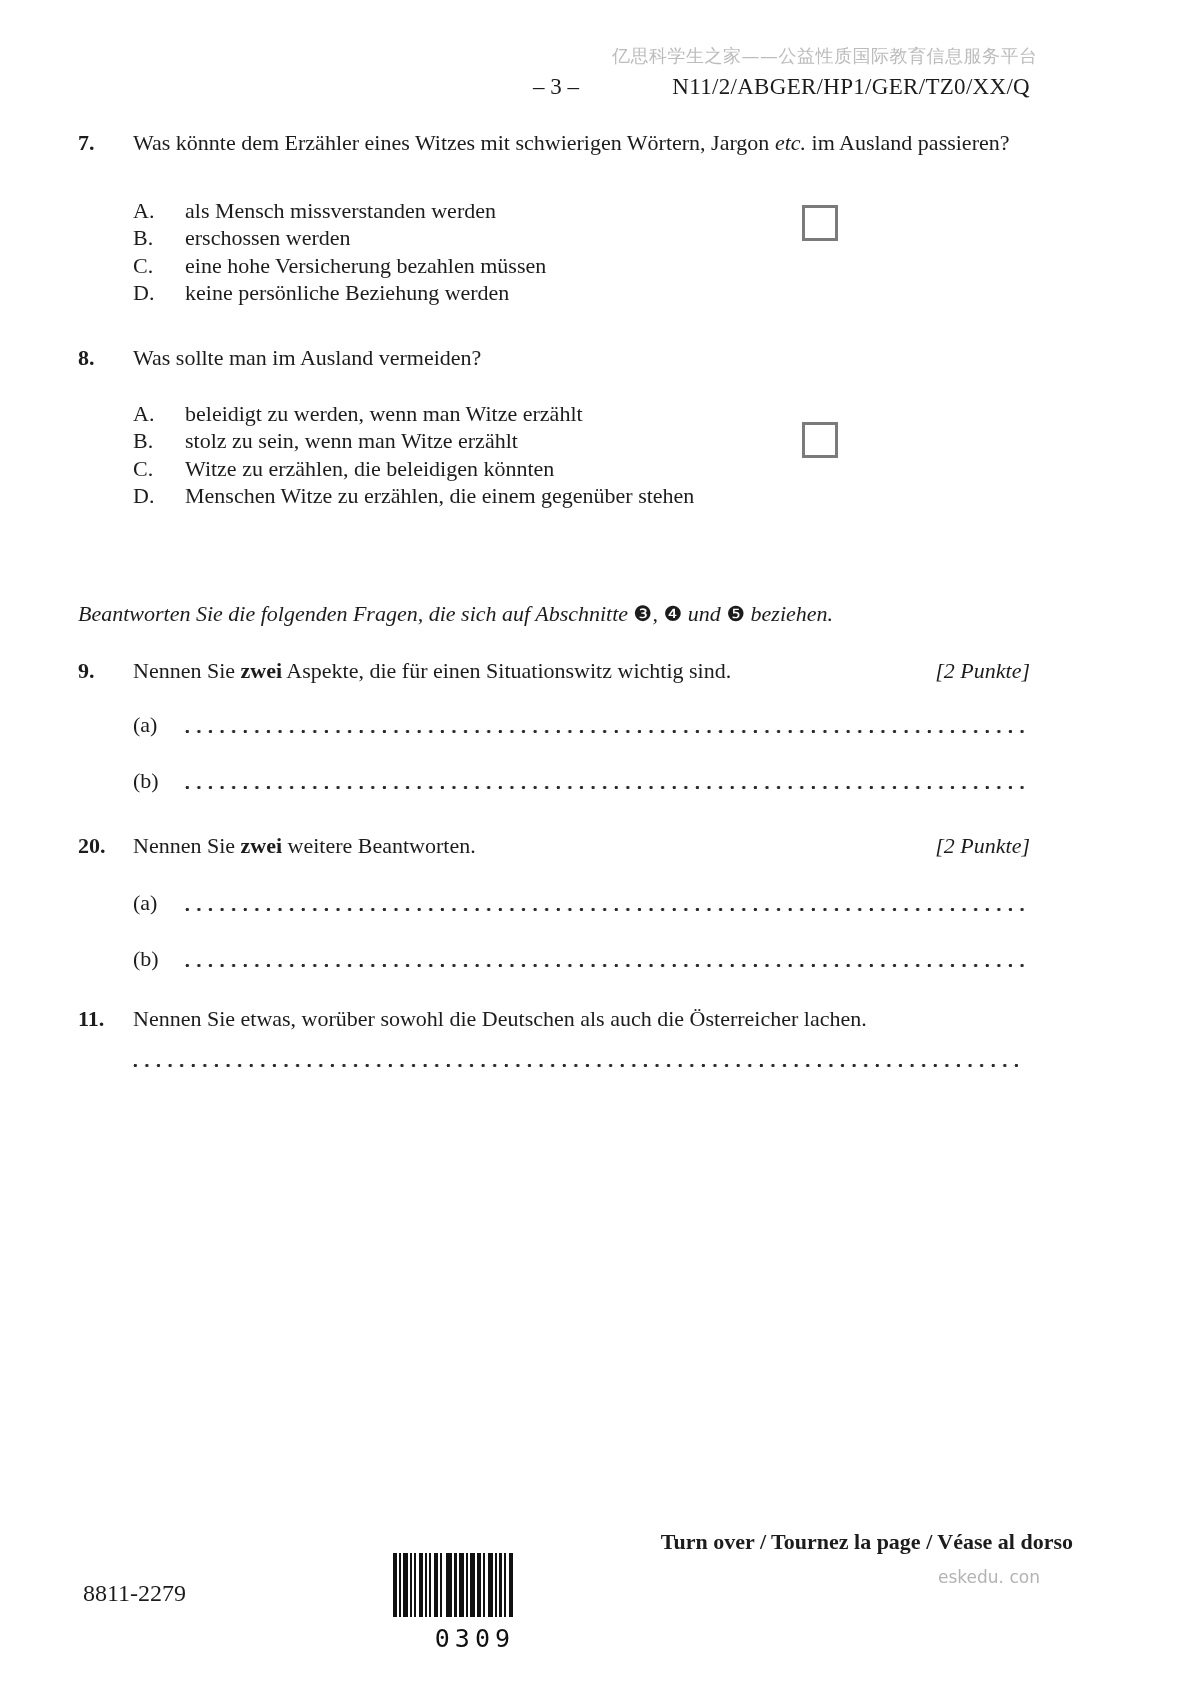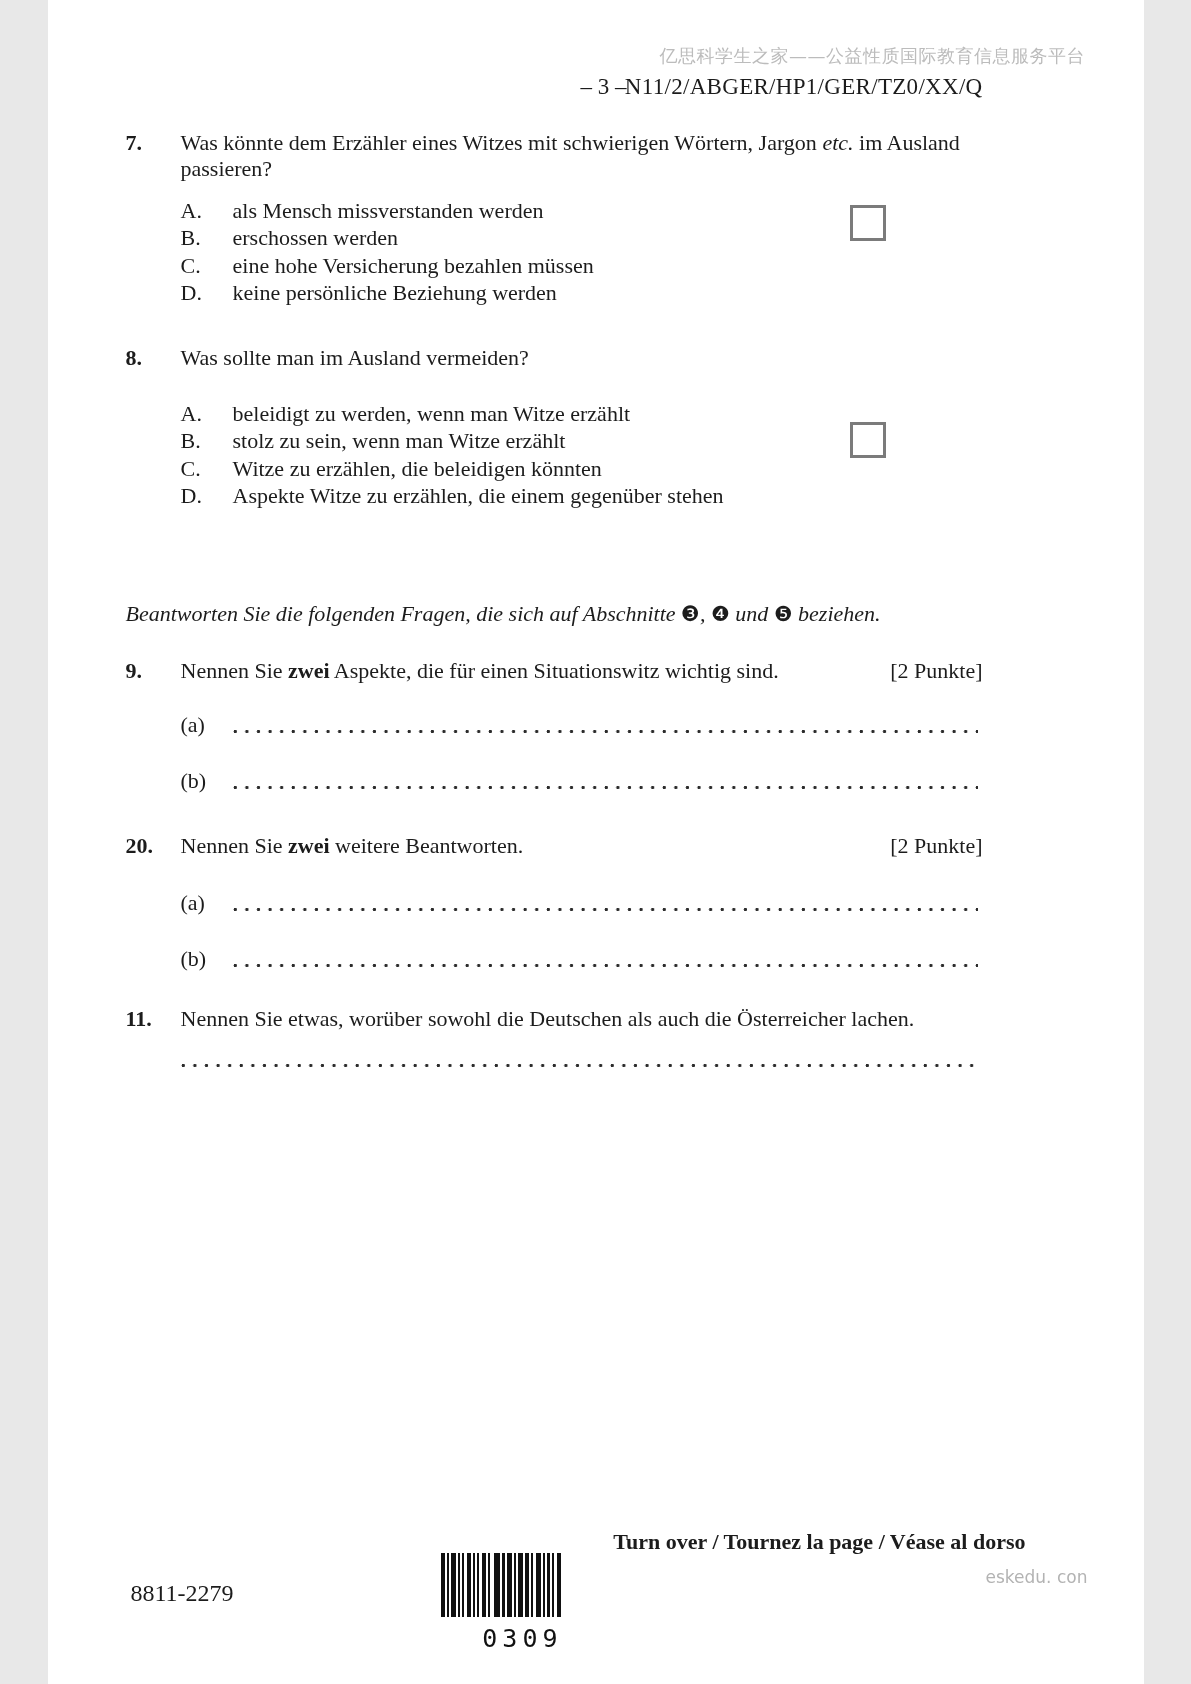--- a/index.html
+++ b/index.html
@@ -1,18 +1,18 @@
 <!DOCTYPE html>
 <html><head>
 <meta charset="utf-8">
 <style>
   html,body{margin:0;padding:0;background:#e8e8e8;}
   .page{
     position:relative;
-    width:1096px;height:1684px;
+    width:1191px;height:1684px;
     margin:0 auto;
     background:#ffffff;
     font-family:"Liberation Serif","DejaVu Serif",serif;
     color:#1c1c1c;
     font-size:22px;
     overflow:hidden;
   }
   .it{font-style:italic;}
   .bold{font-weight:bold;}
 
@@ -24,21 +24,21 @@
   }
   .page-number{position:absolute;top:74px;left:533px;font-size:23px;}
   .paper-code{position:absolute;top:74px;right:161px;font-size:23px;letter-spacing:.3px;}
 
   .q-row{
     position:absolute;left:78px;right:161px;
     display:flex;align-items:baseline;
   }
   .q-num{font-weight:bold;width:55px;flex:none;}
   .q-text{flex:1;}
-  .points{flex:none;margin-left:12px;white-space:nowrap;}
+  .points{flex:none;font-style:italic;margin-left:12px;white-space:nowrap;}
 
   .options{position:absolute;left:133px;right:240px;}
   .opt-row{display:flex;line-height:27.4px;}
   .opt-letter{width:52px;flex:none;}
   .opt-text{flex:1;}
 
   .checkbox{
     position:absolute;left:802px;
     width:30px;height:30px;
     border:3px solid #7b7b7b;
@@ -131,21 +131,21 @@
     <div class="opt-row">
       <span class="opt-letter">B.</span>
       <span class="opt-text">stolz zu sein, wenn man Witze erzählt</span>
     </div>
     <div class="opt-row">
       <span class="opt-letter">C.</span>
       <span class="opt-text">Witze zu erzählen, die beleidigen könnten</span>
     </div>
     <div class="opt-row">
       <span class="opt-letter">D.</span>
-      <span class="opt-text">Aspekte Witze zu erzählen, die einem gegenüber stehen</span>
+      <span class="opt-text">Menschen Witze zu erzählen, die einem gegenüber stehen</span>
     </div>
   </div>
   <div class="checkbox" style="top:422px"></div>
 
   <div class="instruction" style="top:601px"><span class="it">Beantworten Sie die folgenden Fragen, die sich auf Abschnitte </span><span class="circ">❸</span><span class="it">, </span><span class="circ">❹</span><span class="it"> und </span><span class="circ">❺</span><span class="it"> beziehen.</span></div>
 
   <div class="q-row" style="top:658px">
     <span class="q-num">9.</span>
     <span class="q-text"><span>Nennen Sie </span><span class="bold">zwei</span><span> Aspekte, die für einen Situationswitz wichtig sind.</span></span>
     <span class="points">[2 Punkte]</span>

